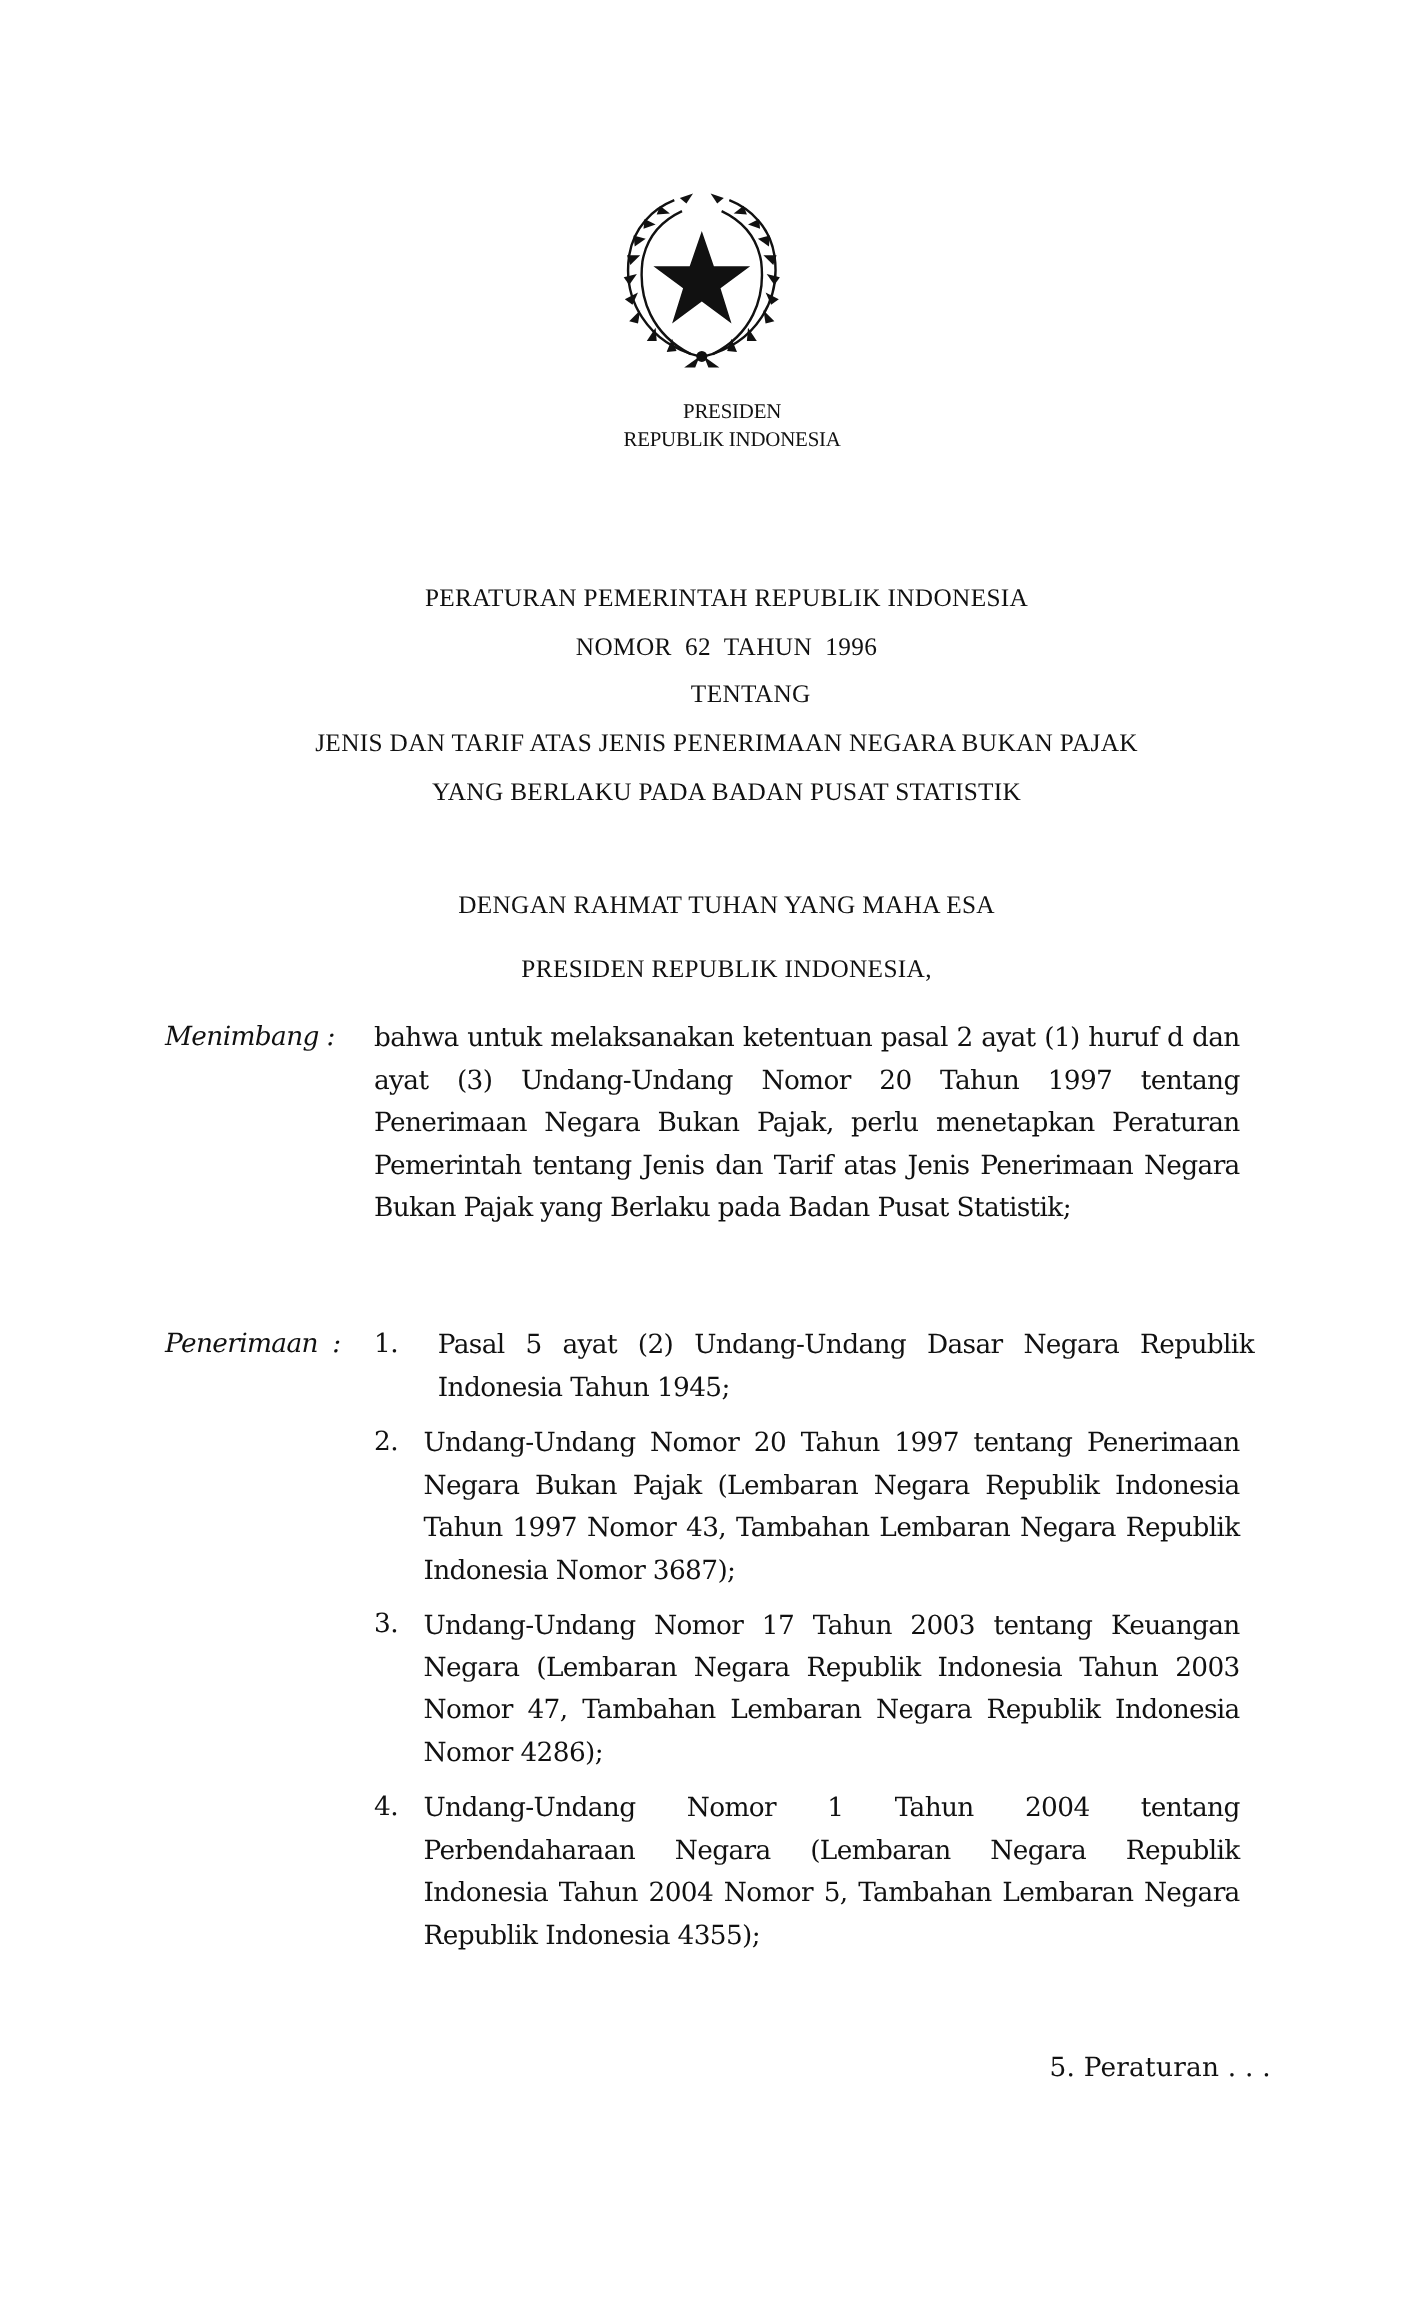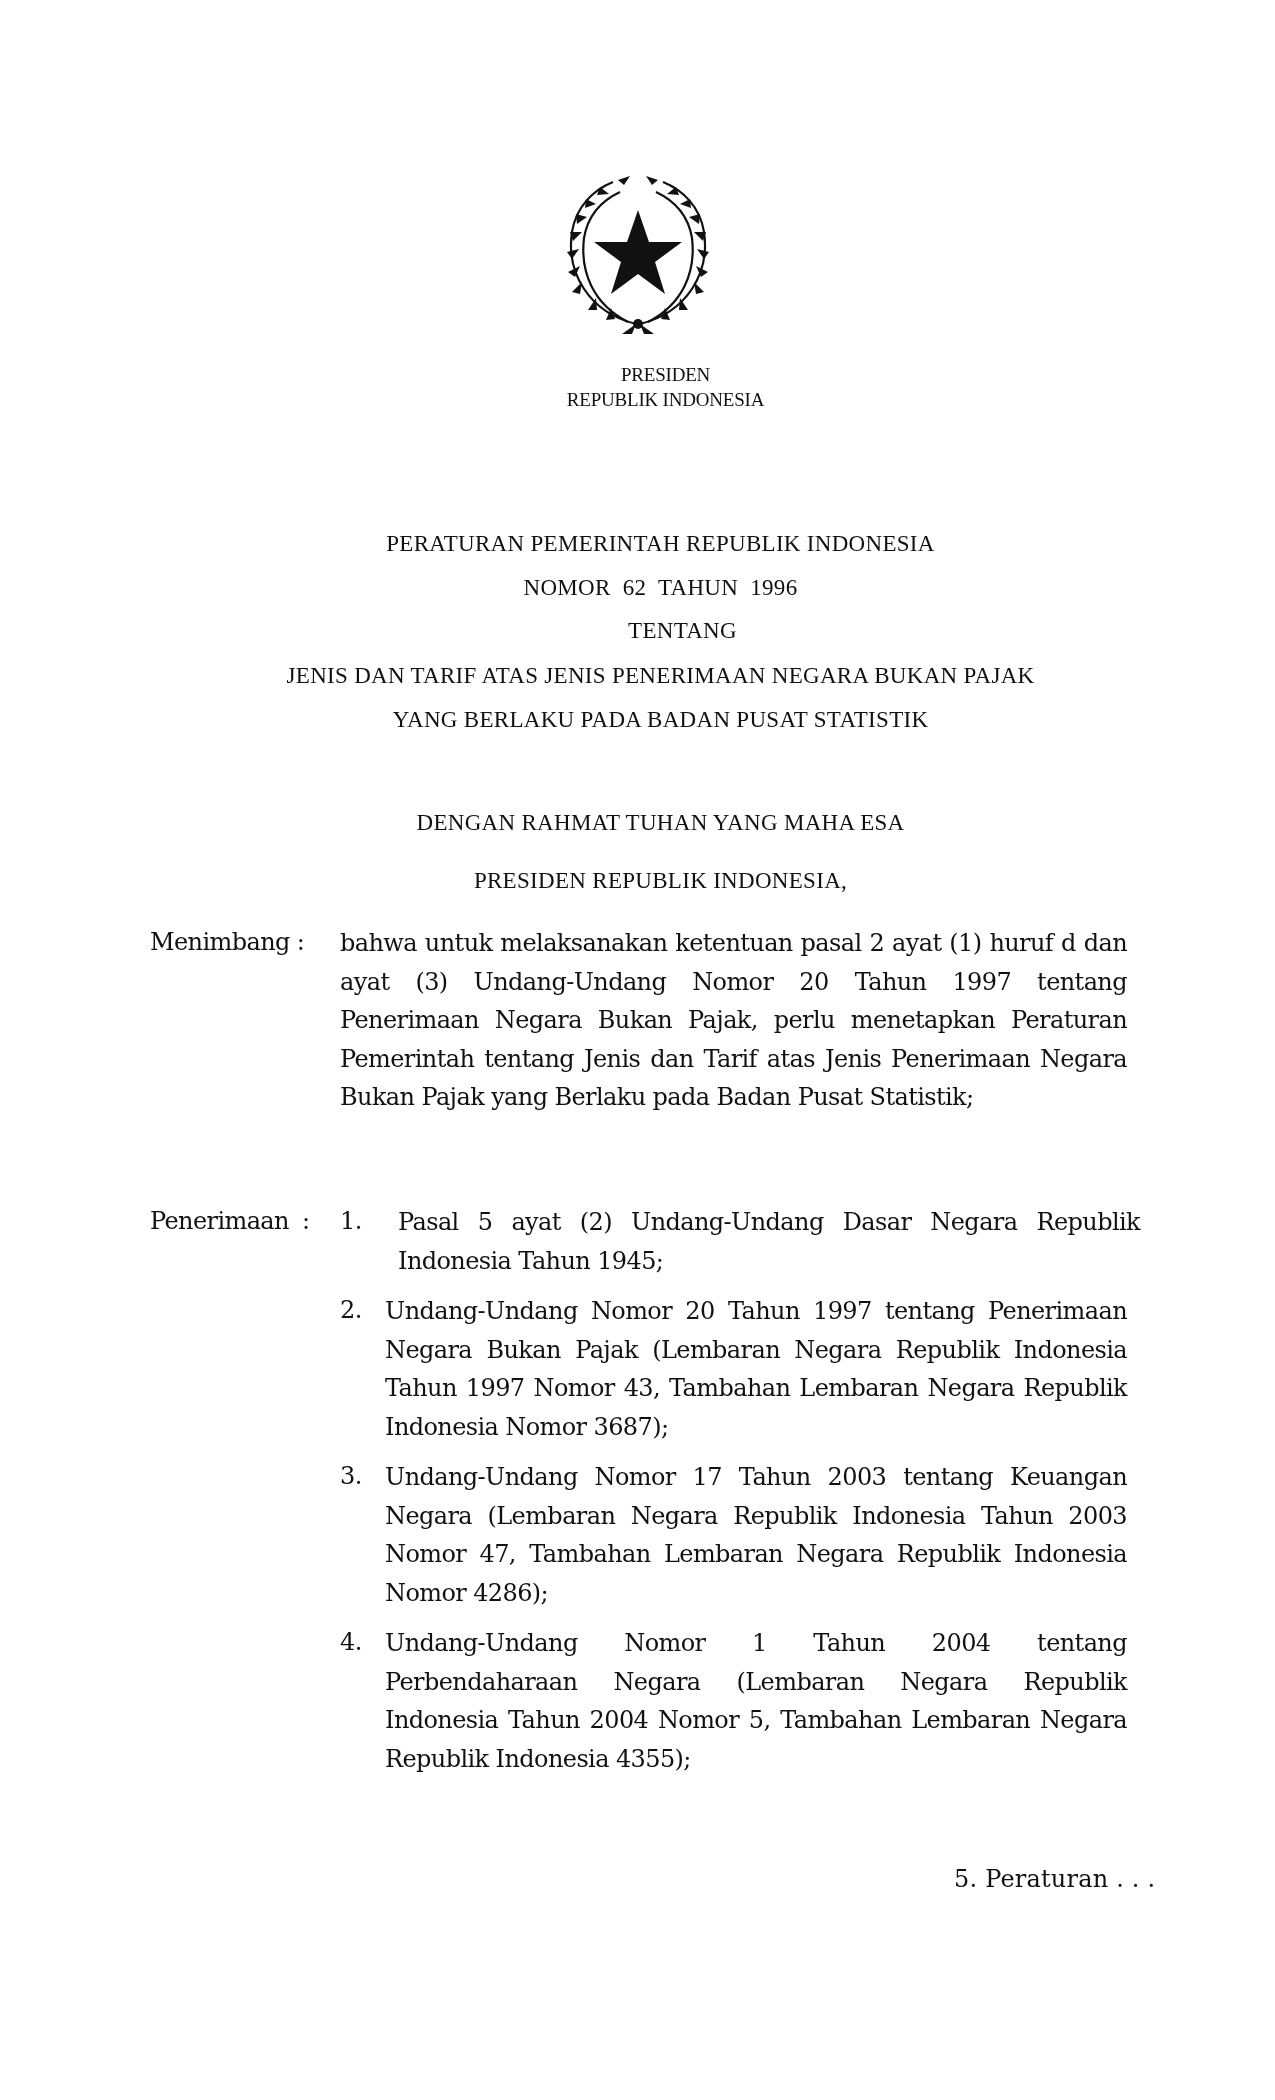--- a/index.html
+++ b/index.html
@@ -4,21 +4,21 @@
 <style>
   html, body { margin: 0; padding: 0; background: #ffffff; }
   body { width: 1275px; height: 2100px; position: relative; overflow: hidden;
          font-family: "DejaVu Serif", "Liberation Serif", serif; color: #111; }
   .abs { position: absolute; }
   .emblem { left: 558px; top: 172px; width: 160px; height: 165px; }
   .logo-text { left: 0; width: 1275px; text-align: center;
                font-family: Liberation Serif, serif; font-size: 19px; letter-spacing: -0.2px; padding-left: 28px; }
   .center-line { left: 0; width: 1275px; text-align: center; font-size: 23px;
                  font-family: "Liberation Serif", serif; letter-spacing: 0.3px; padding-left: 23px; }
-  .label { left: 150px; font-size: 24px; font-family: "DejaVu Serif", serif; font-weight: normal; letter-spacing: -0.6px; }
+  .label { left: 150px; font-size: 24px; font-family: "DejaVu Serif", serif; font-weight: normal; letter-spacing: -0.6px; font-style: italic; }
   .para { font-size: 24px; line-height: 38.5px; text-align: justify; text-align-last: left;
           font-family: "DejaVu Serif", serif; letter-spacing: -0.6px; word-spacing: 0px; }
   .num { font-size: 24px; font-family: "DejaVu Serif", serif; letter-spacing: -0.6px; }
   .footer { font-size: 24px; font-family: "DejaVu Serif", serif; letter-spacing: 0.2px; }
 </style>
 </head>
 <body>
 
 <div class="abs emblem">
   <svg width="160" height="165" viewBox="0 0 160 165">

